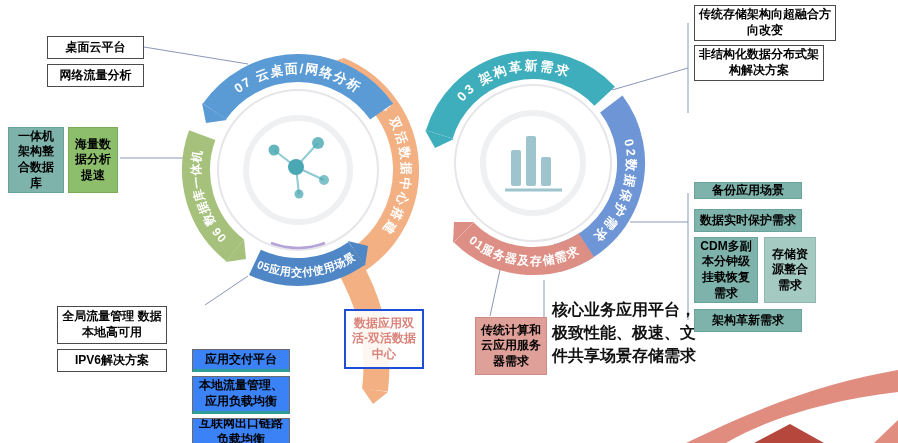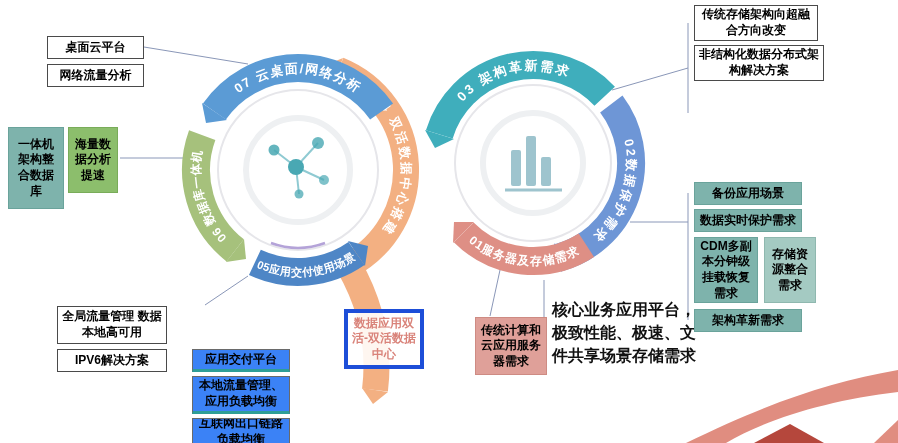--- a/index.html
+++ b/index.html
@@ -11,21 +11,21 @@
     position:absolute; font-size:12px; font-weight:bold; color:#000;
     line-height:1.3; display:flex; align-items:center; justify-content:center;
     text-align:center; padding:2px 4px; word-break:break-all; overflow:hidden;
   }
   .box--outlined   { background:#fff; border:1px solid #4a4a4a; }
   .box--underline  { background:#3b82f6; border:1px solid #6a6a6a; border-bottom:3px solid #2E9E97;margin-top:44px; }
   .box--teal       { background:#7EB3AC; border:1px solid #6AA39B; }
   .box--teal-light { background:#A4CAC2; border:1px solid #8FB8AF; }
   .box--green      { background:#8CBE6C; border:1px solid #79AC59; }
   .box--salmon     { background:#DFA099; border:1px solid #CE8B83;margin-left:23px; }
-  .box--pink-text  { background:rgba(255,255,255,0.88); border:4px solid #1d4ed8; color:#D9837A; }
+  .box--pink-text  { background:rgba(255,255,255,0.88); border:2px solid #1d4ed8; color:#D9837A; }
   .text-block { position:absolute; font-size:16px; font-weight:bold; color:#111; line-height:1.45; word-break:break-all; }
   svg text { font-family:"Liberation Sans","DejaVu Sans",sans-serif; }
 </style>
 </head>
 <body>
 
 <div class="canvas">
 
   <svg width="898" height="443" viewBox="0 0 898 443">
 
@@ -118,34 +118,34 @@
     <path id="p01" d="M463.7,232.3 A98,98 0 0 0 586.4,245.2" fill="none" stroke-width="28" stroke="#DE8F85"></path>
     <polygon points="453,243 474,222 454,222" fill="#DE8F85"></polygon>
     <text fill="#fff" font-size="12" font-weight="bold" letter-spacing="0.5" text-anchor="middle" dominant-baseline="central">
       <textPath href="#p01" startOffset="50%">01服务器及存储需求</textPath>
     </text>
   </svg>
 
   <div class="box box--outlined" style="left:47px;top:36px;width:97px;height:23px">桌面云平台</div>
   <div class="box box--outlined" style="left:47px;top:64px;width:97px;height:23px">网络流量分析</div>
 
-  <div class="box box--teal" style="left:8px;top:127px;width:56px;height:82px">一体机架构整合数据库</div>
+  <div class="box box--teal" style="left:8px;top:127px;width:56px;height:66px">一体机架构整合数据库</div>
   <div class="box box--green" style="left:68px;top:127px;width:50px;height:66px">海量数据分析提速</div>
 
   <div class="box box--outlined" style="left:57px;top:306px;width:110px;height:38px">全局流量管理 数据本地高可用</div>
   <div class="box box--outlined" style="left:57px;top:349px;width:110px;height:23px">IPV6解决方案</div>
   <div class="box box--underline" style="left:192px;top:305px;width:98px;height:23px">应用交付平台</div>
   <div class="box box--underline" style="left:192px;top:332px;width:98px;height:38px">本地流量管理、应用负载均衡</div>
   <div class="box box--underline" style="left:192px;top:374px;width:98px;height:30px">互联网出口链路负载均衡</div>
 
   <div class="box box--pink-text" style="left:344px;top:309px;width:80px;height:60px">数据应用双活-双活数据中心</div>
   <div class="box box--salmon" style="left:452px;top:317px;width:72px;height:58px">传统计算和云应用服务器需求</div>
   <div class="text-block" style="left:552px;top:298px;width:146px">核心业务应用平台，极致性能、极速、文件共享场景存储需求</div>
 
-  <div class="box box--outlined" style="left:694px;top:5px;width:124px;height:36px">传统存储架构向超融合方向改变</div>
+  <div class="box box--outlined" style="left:694px;top:5px;width:142px;height:36px">传统存储架构向超融合方向改变</div>
   <div class="box box--outlined" style="left:694px;top:45px;width:130px;height:36px">非结构化数据分布式架构解决方案</div>
-  <div class="box box--teal" style="left:694px;top:182px;width:108px;height:23px">备份应用场景</div>
+  <div class="box box--teal" style="left:694px;top:182px;width:108px;height:17px">备份应用场景</div>
   <div class="box box--teal" style="left:694px;top:209px;width:108px;height:23px">数据实时保护需求</div>
   <div class="box box--teal" style="left:694px;top:237px;width:64px;height:66px">CDM多副本分钟级挂载恢复需求</div>
   <div class="box box--teal-light" style="left:764px;top:237px;width:52px;height:66px">存储资源整合需求</div>
   <div class="box box--teal" style="left:694px;top:309px;width:108px;height:23px">架构革新需求</div>
 
 </div>
 
 </body></html>

